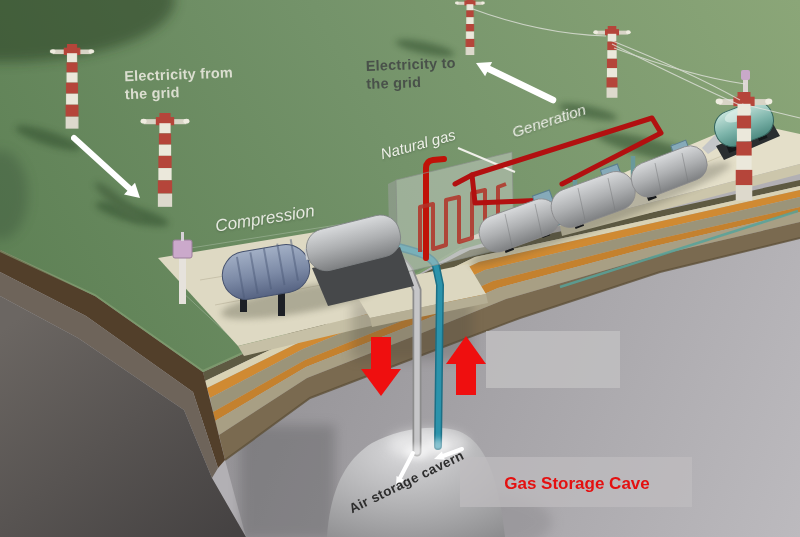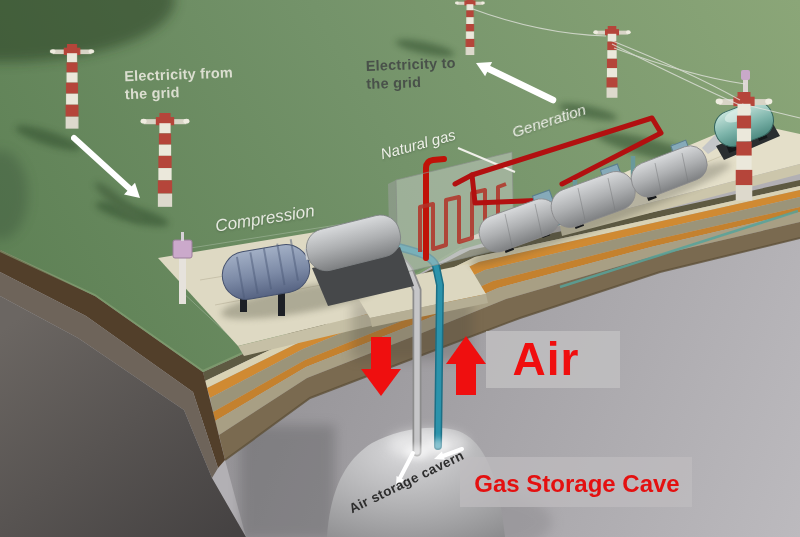--- a/index.html
+++ b/index.html
@@ -10,21 +10,21 @@
   .stage svg{position:absolute;left:0;top:0;}
   .lbl{position:absolute;pointer-events:none;white-space:pre-line;}
   .grid-lbl{font-size:14.5px;font-weight:600;line-height:1.22;letter-spacing:.2px;}
   .from{color:#dbded0;transform:translate(-50%,-50%) rotate(-2deg);}
   .to{color:#49514a;transform:translate(-50%,-50%) rotate(-2deg);}
   .site-lbl{font-style:italic;color:#eef0e8;font-weight:500;text-shadow:0 1px 2px rgba(40,60,40,.35);}
   .natgas{font-size:15px;transform:translate(-50%,-50%) rotate(-15deg);}
   .gen{font-size:15.5px;transform:translate(-50%,-50%) rotate(-18deg);}
   .comp{font-size:17px;color:#e6e9e0;transform:translate(-50%,-50%) rotate(-9deg);}
   .air-big{font-size:46px;font-weight:bold;color:#f00e0e;transform:translate(-50%,-50%);letter-spacing:1px;}
-  .cave{font-size:24px;font-weight:bold;color:#e41010;transform:translate(-50%,-50%);white-space:nowrap;}
+  .cave{font-size:17px;font-weight:bold;color:#e41010;transform:translate(-50%,-50%);white-space:nowrap;}
   .cavern{font-size:13.5px;font-weight:600;color:#2e2e2e;transform:rotate(-26deg);transform-origin:left center;letter-spacing:.4px;white-space:nowrap;}
 </style>
 </head>
 <body>
 
 <div class="stage">
 <svg width="800" height="537" viewBox="0 0 800 537">
   <defs>
     <linearGradient id="grass" gradientUnits="userSpaceOnUse" x1="800" y1="0" x2="60" y2="420">
       <stop offset="0" stop-color="#8ba678"></stop>
@@ -282,16 +282,15 @@
   </g>
 </svg>
 
 <div class="lbl grid-lbl from" style="left:179px;top:84px;">Electricity from
 the grid</div>
 <div class="lbl grid-lbl to" style="left:411px;top:74px;">Electricity to
 the grid</div>
 <div class="lbl site-lbl natgas" style="left:418px;top:144px;">Natural gas</div>
 <div class="lbl site-lbl gen" style="left:549px;top:121px;">Generation</div>
 <div class="lbl site-lbl comp" style="left:265px;top:219px;">Compression</div>
-<div class="lbl air-big" style="left:546px;top:359px;">Air</div>
 <div class="lbl cave" style="left:577px;top:484px;">Gas Storage Cave</div>
 <div class="lbl cavern" style="left:350px;top:502px;">Air storage cavern</div>
 </div>
 
 </body></html>

